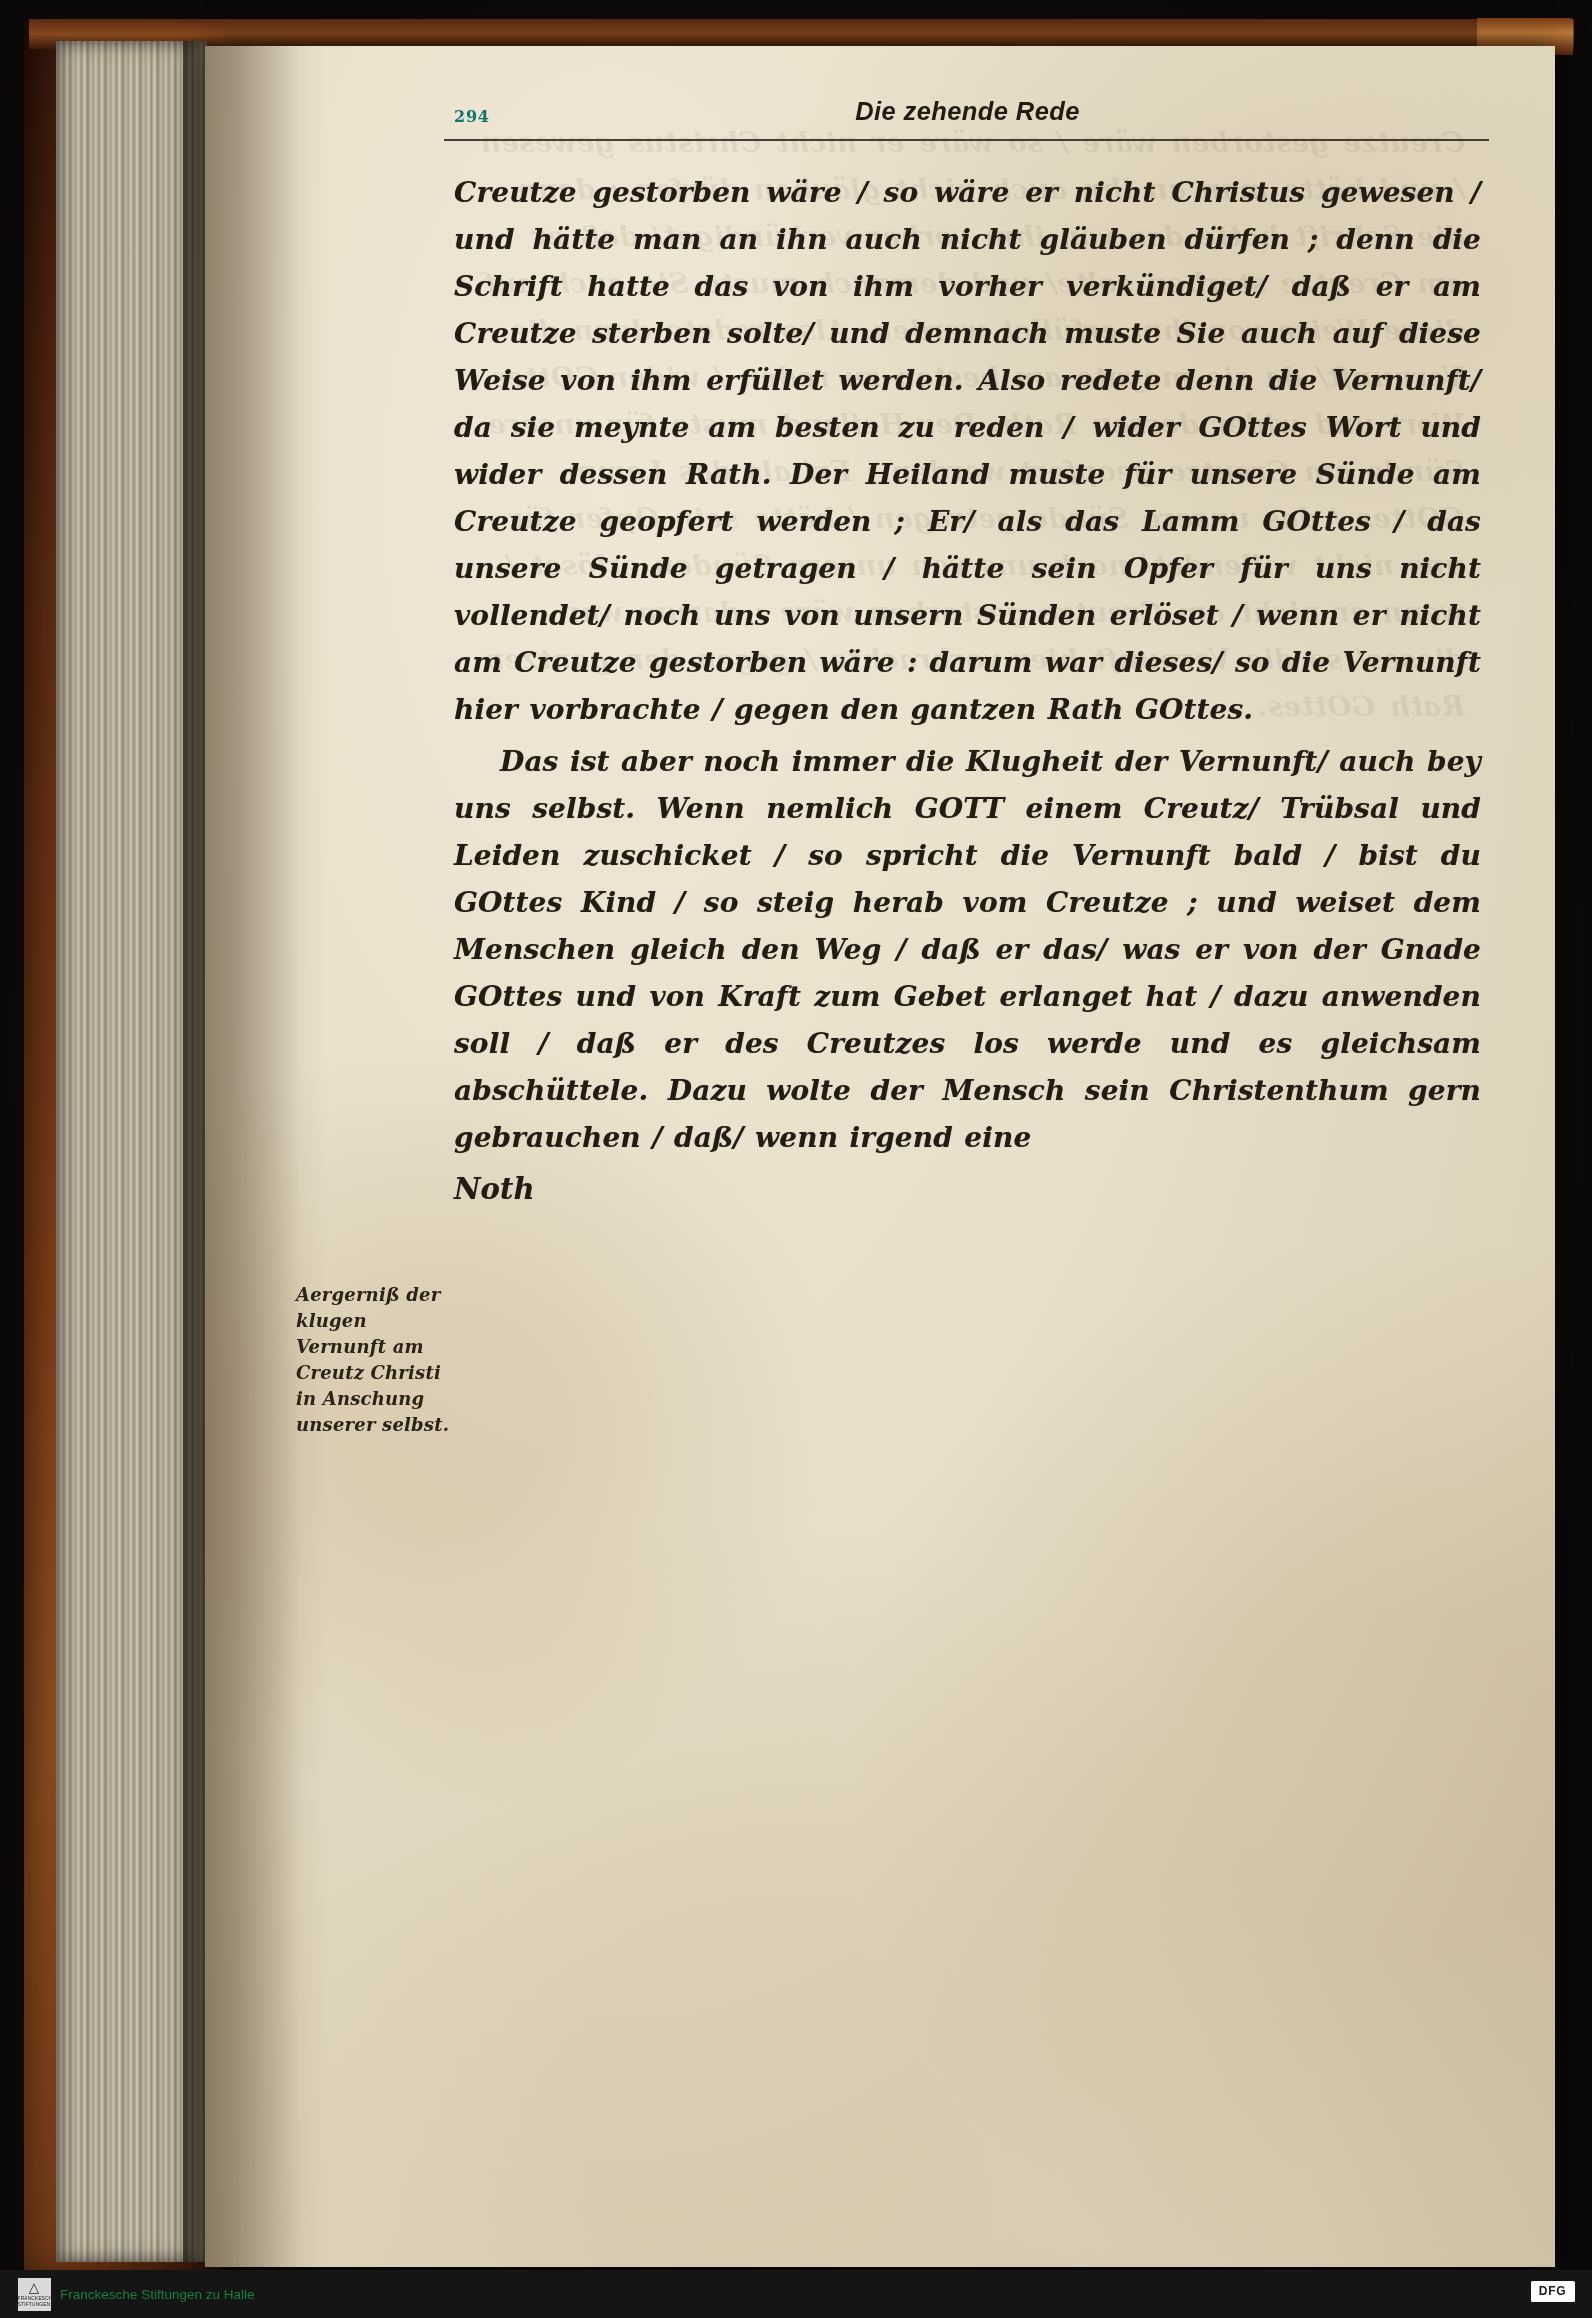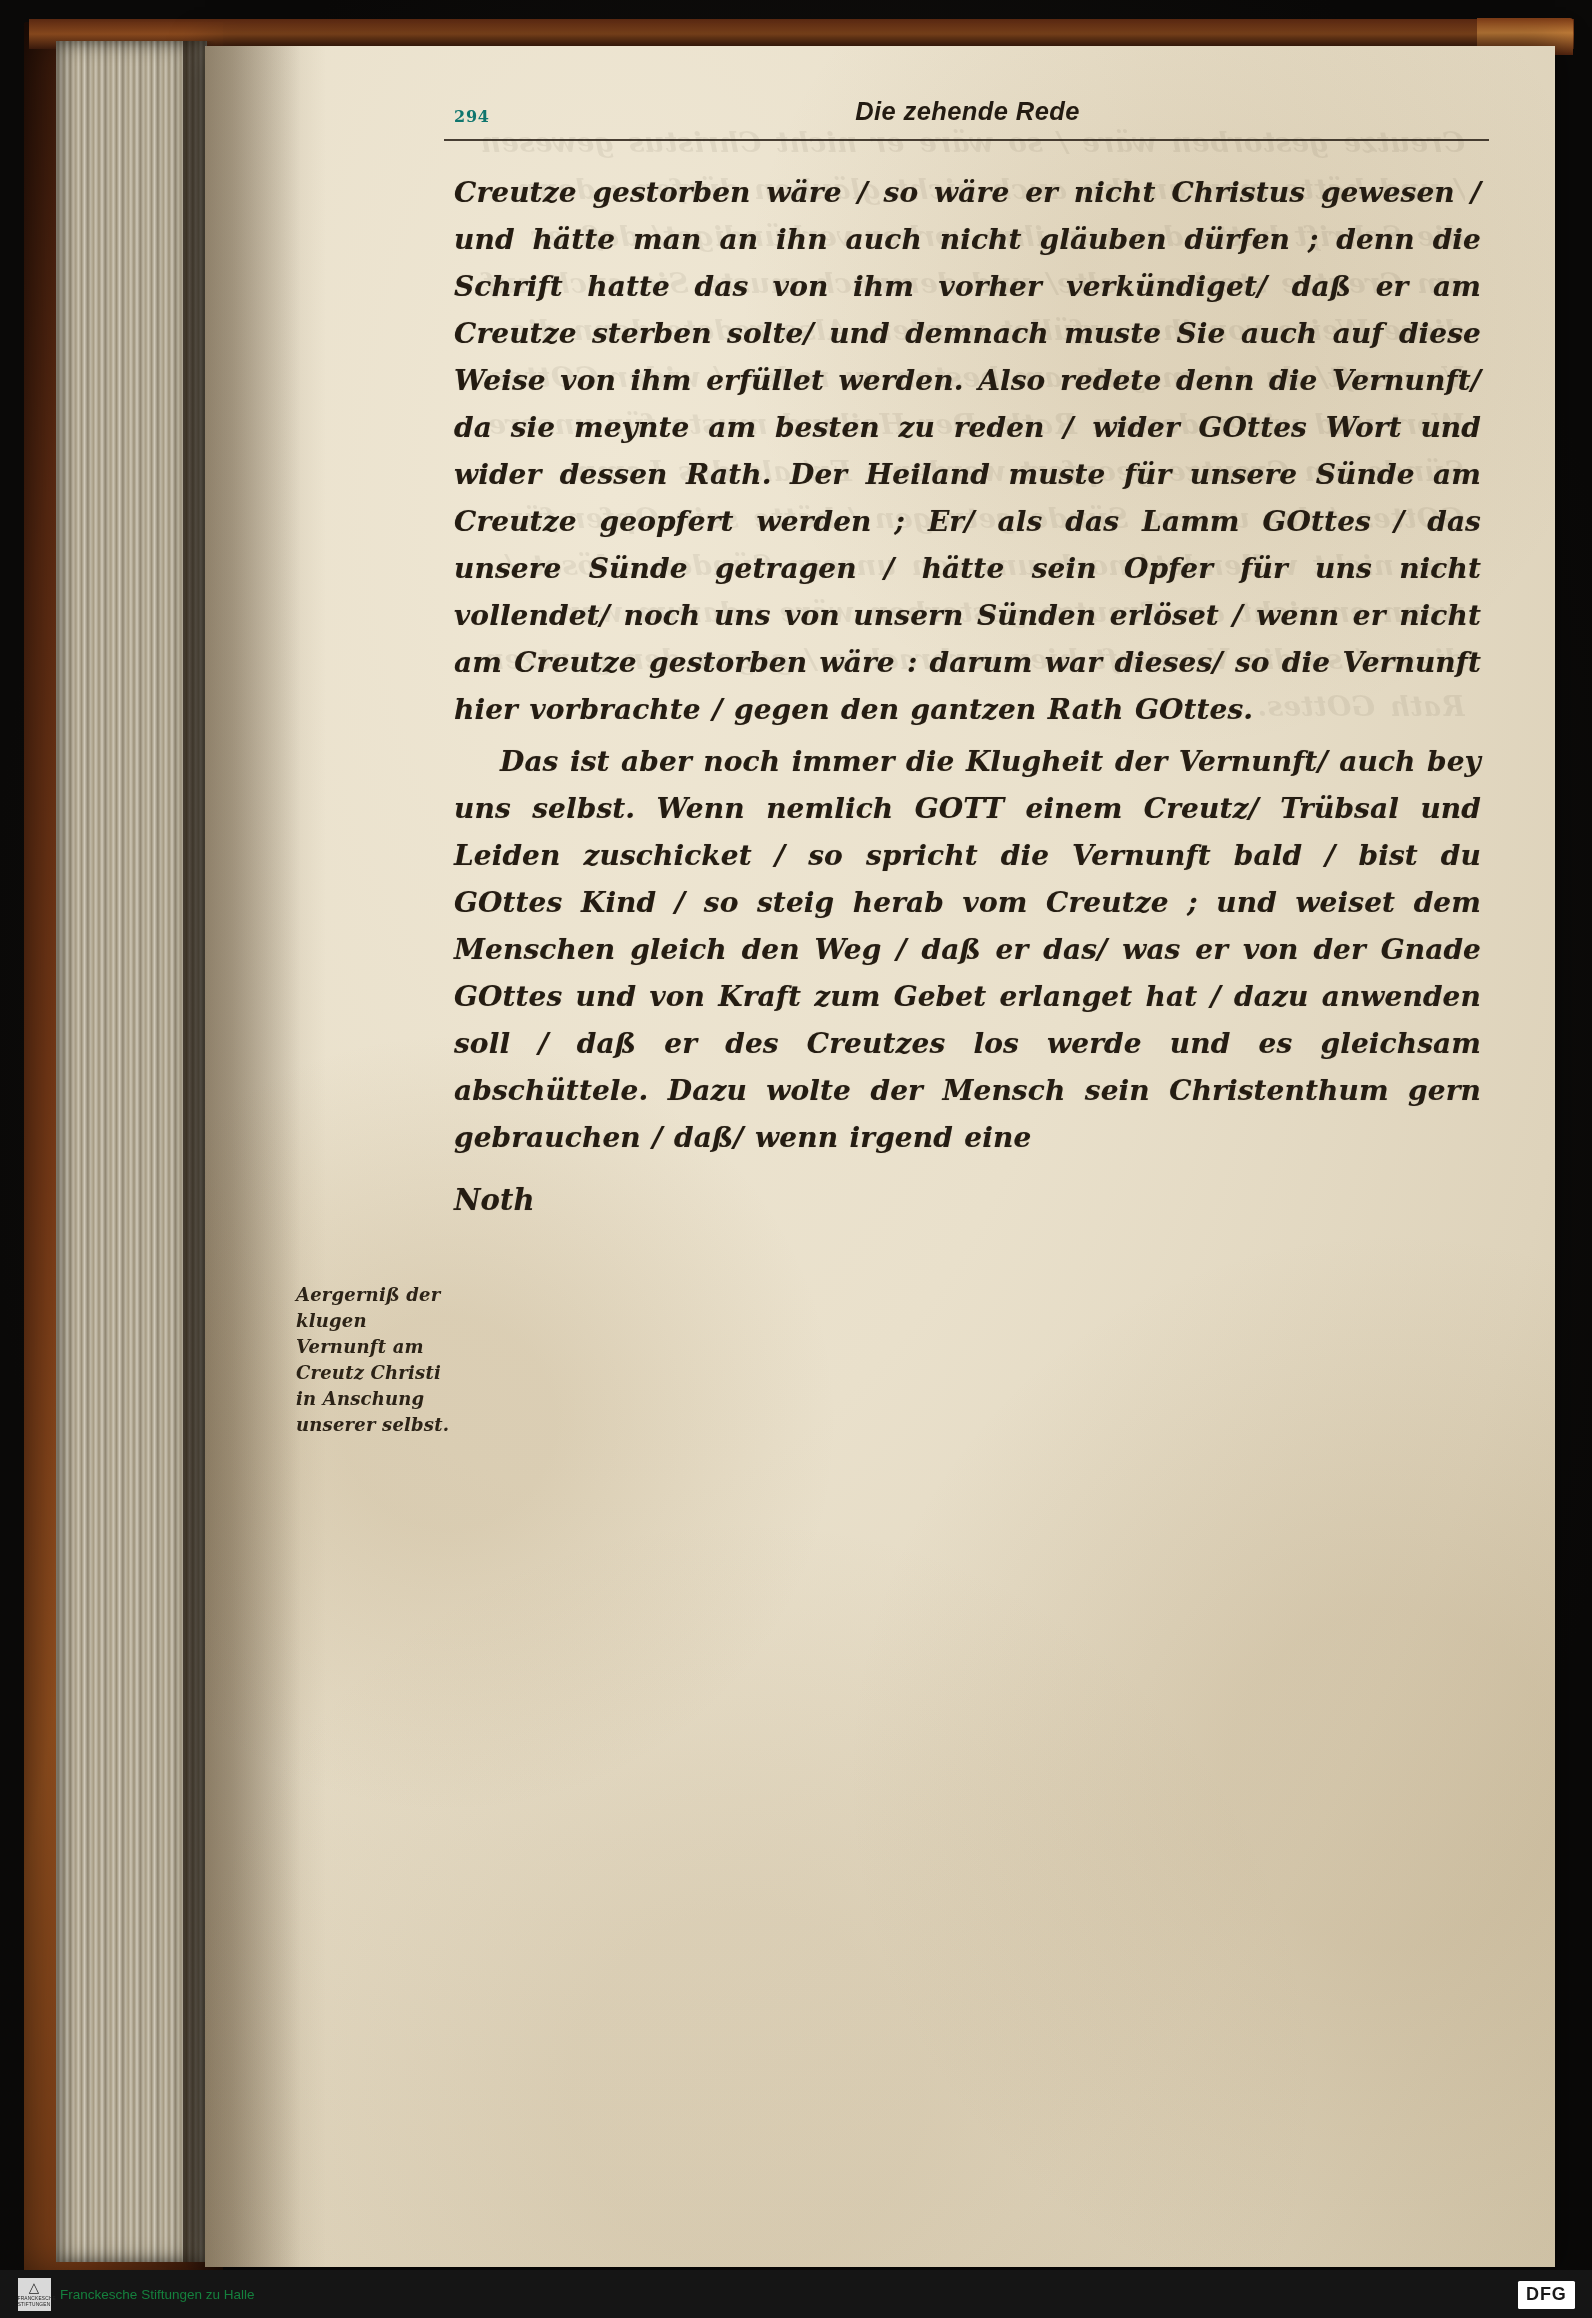--- a/index.html
+++ b/index.html
@@ -178,21 +178,21 @@
     text-align-last: left;
     letter-spacing: 0.1px;
     word-spacing: 1.6px;
     text-shadow: 0 0 0.8px rgba(40,30,15,.35);
   }
   .para { margin: 0; }
   .para + .para { margin-top: 4.8px; }
   .indent { display: inline-block; width: 46px; }
 
   .catchword {
-    margin-top: 16px;
+    margin-top: 5px;
     text-align: right;
     font-family: "DejaVu Serif", serif;
     font-weight: 700;
     font-style: italic;
     font-size: 29px;
     color: #241c12;
   }
 
   
   .marginalia {
@@ -252,21 +252,21 @@
     font-size: 13.5px;
   }
   .dfg {
     position: absolute;
     right: 17.5px;
     top: 11px;
     background: #ffffff;
     color: #1a1a1a;
     font-family: "Liberation Sans", sans-serif;
     font-weight: 700;
-    font-size: 18px;
+    font-size: 12px;
     letter-spacing: 0.8px;
     padding: 3.2px 8px 4px;
     border-radius: 1.6px;
   }
 
   
   .ghost {
     position: absolute;
     left: 478px;
     top: 119px;

